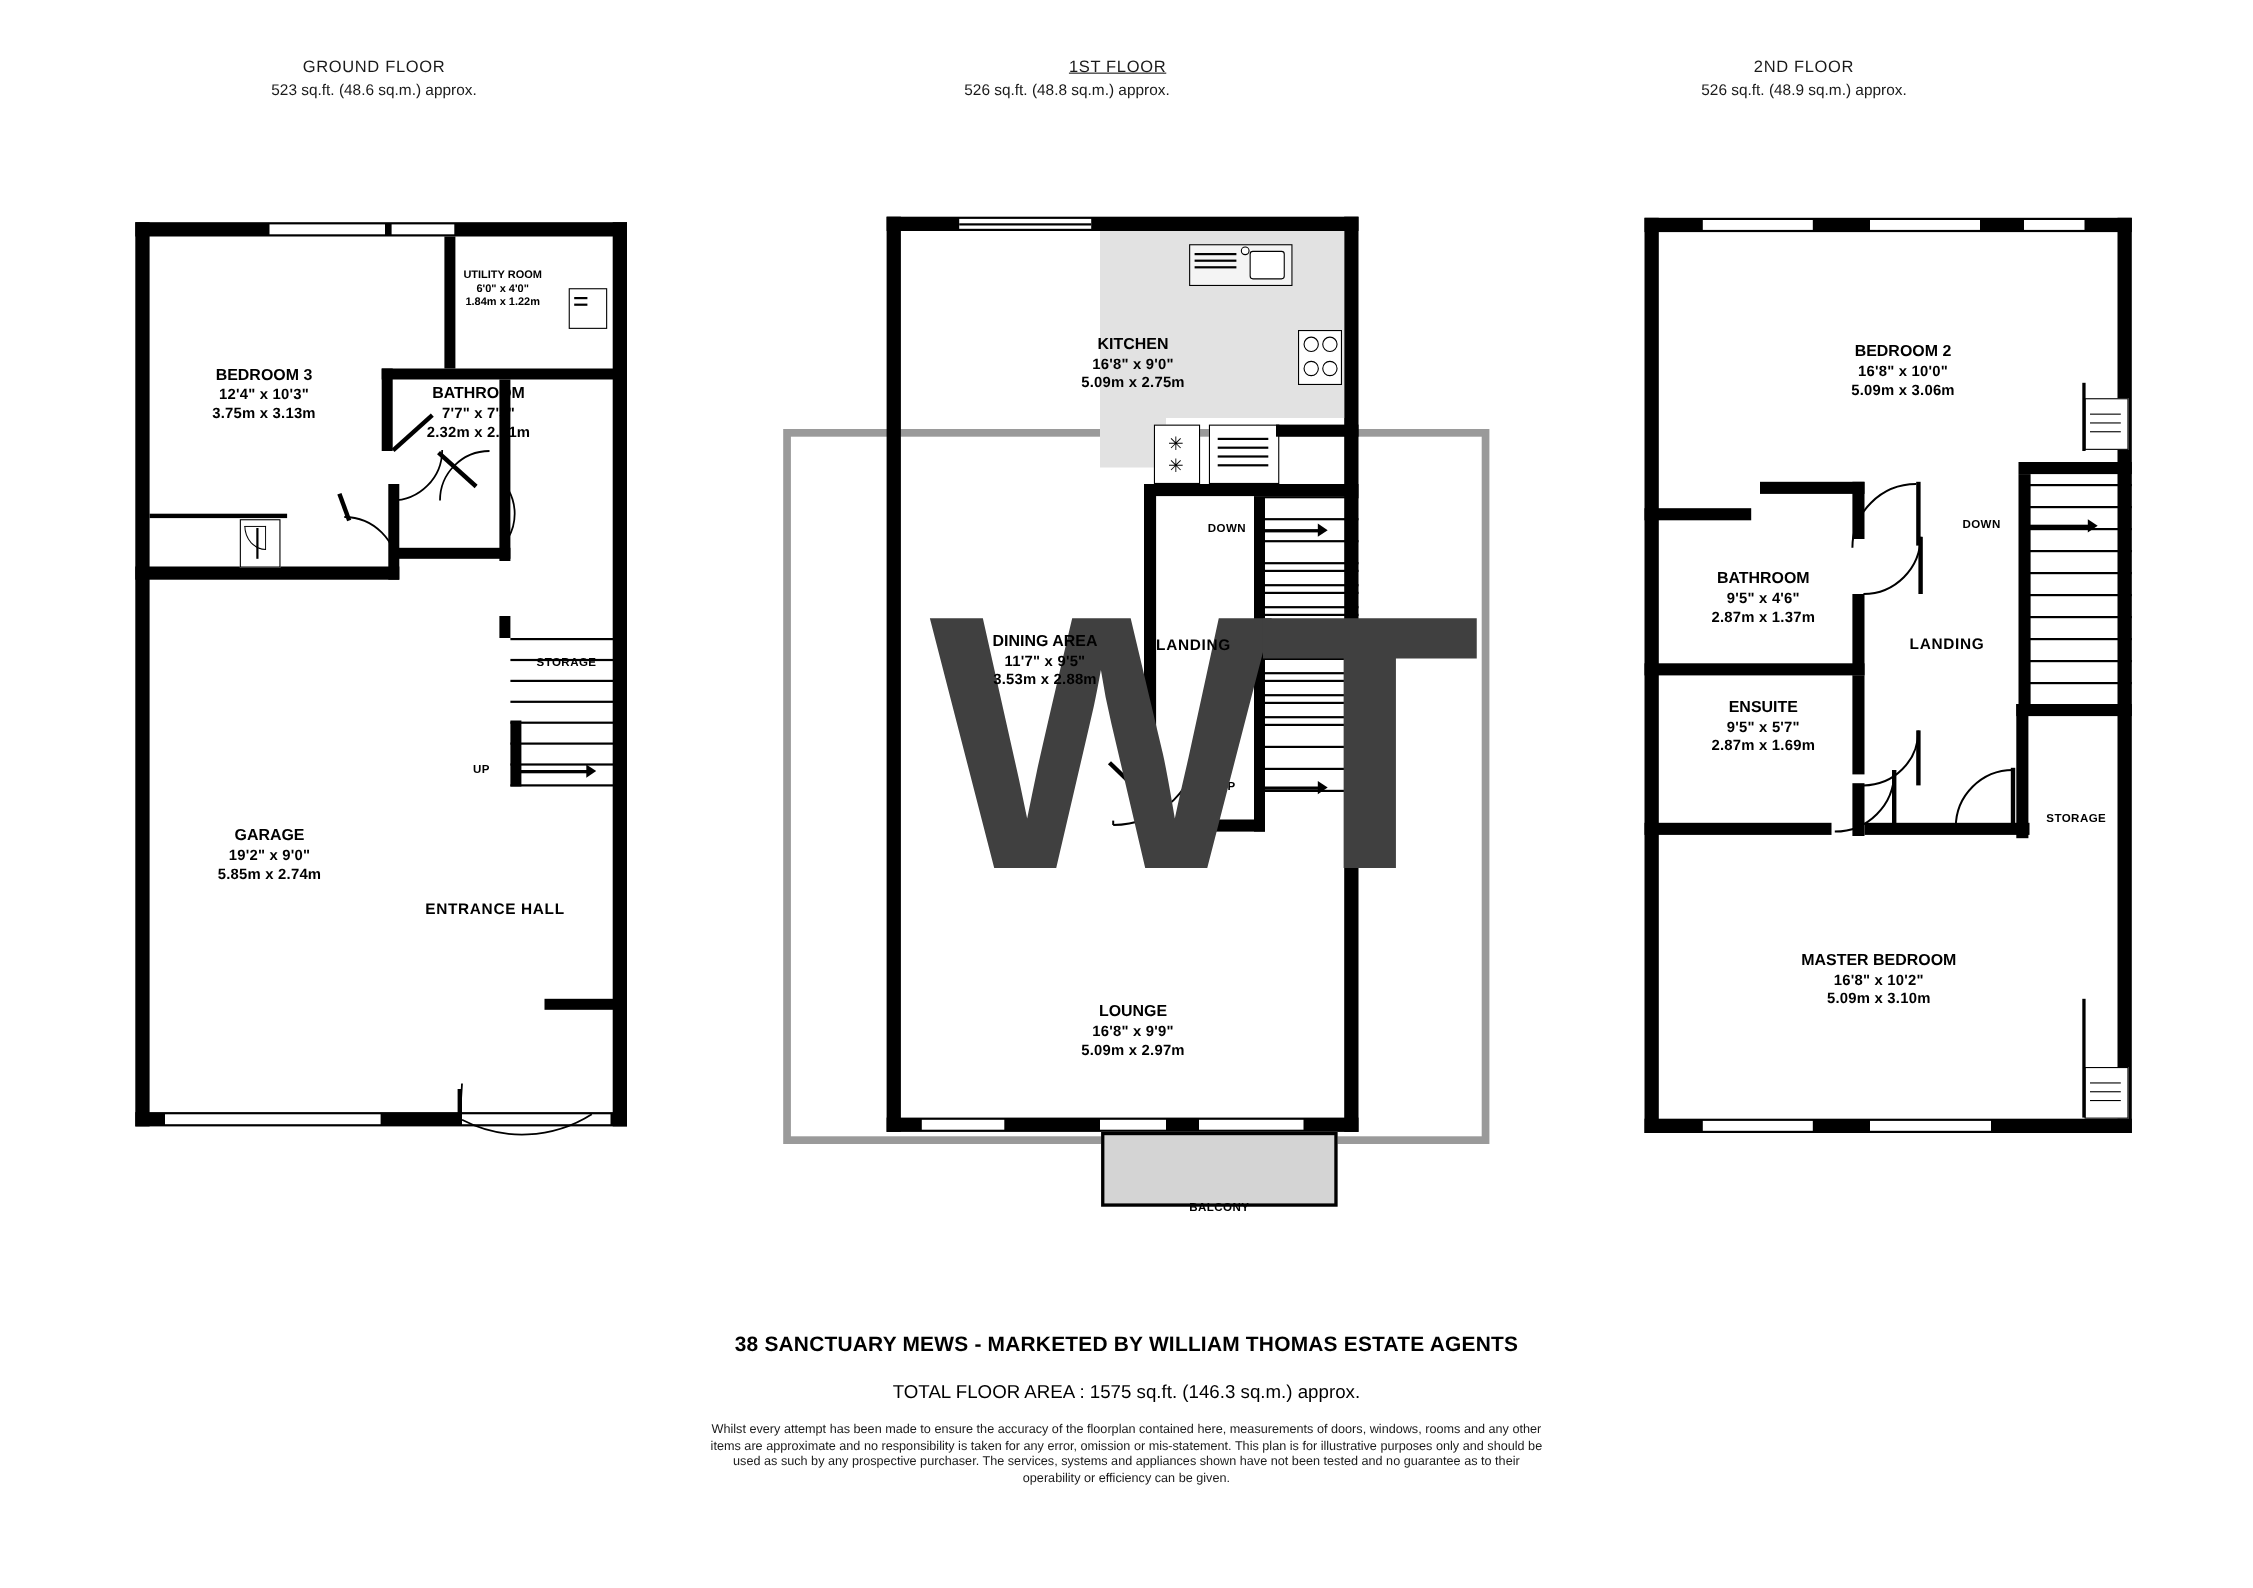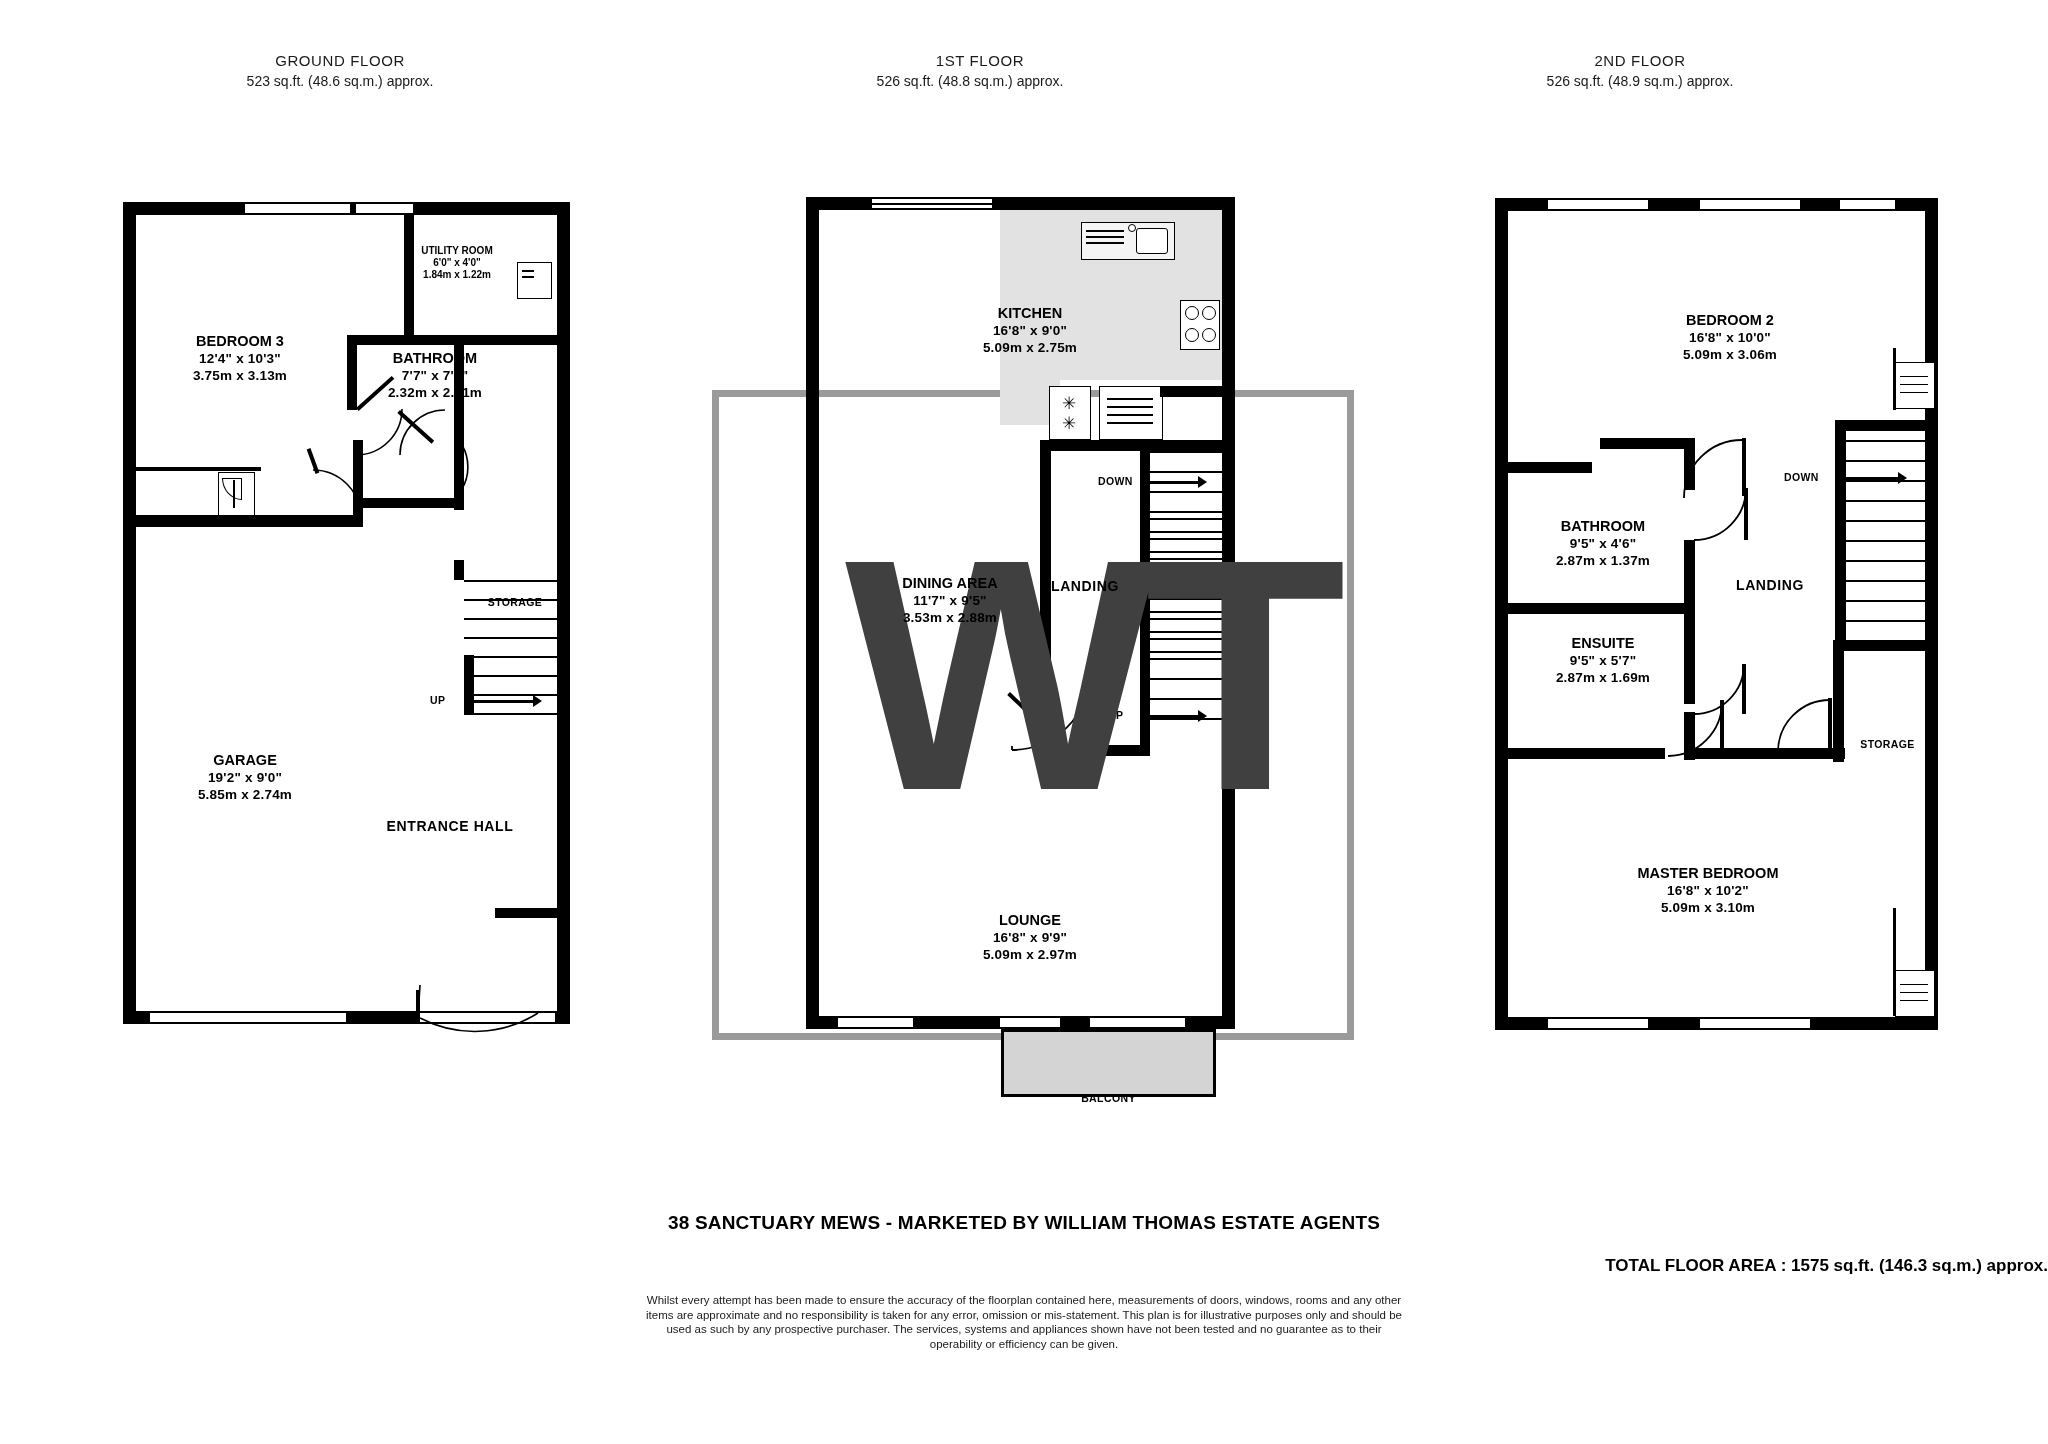--- a/index.html
+++ b/index.html
@@ -122,23 +122,22 @@
     position: absolute;
     width: 100%;
     text-align: center;
     font-size: 19px;
     font-weight: bold;
     letter-spacing: .2px;
   }
   .footer-area {
     position: absolute;
     width: 100%;
-    text-align: right;
+    text-align: center;
     font-size: 17px;
-    font-weight: bold;
   }
   .footer-disc {
     position: absolute;
     width: 760px;
     text-align: center;
     font-size: 11.5px;
     line-height: 14.5px;
     color: #1a1a1a;
   }
   .footer-made {
@@ -250,21 +249,21 @@
 
     <div class="room-label" style="left:125px; top:752px; width:240px;">
       <div>GARAGE</div>
       <div class="dim">19'2"  x 9'0"</div>
       <div class="dim">5.85m  x 2.74m</div>
     </div>
 
     <div class="room-name-only" style="left:340px; top:818px; width:220px;">ENTRANCE HALL</div>
   </div>
 
-  <div class="floor-title" style="left:820px; top:52px; width:320px;">1ST FLOOR</div>
+  <div class="floor-title" style="left:856px; top:52px; width:320px;text-decoration:underline;">1ST FLOOR</div>
   <div class="floor-sub" style="left:810px; top:73px; width:320px;">526 sq.ft. (48.8 sq.m.) approx.</div>
 
   <div>
 
     <div class="grey-outline" style="left:712px; top:390px; width:642px; height:650px;"></div>
 
     <div class="wall" style="left:806px; top:197px; width:429px; height:13px;"></div>
     <div class="wall" style="left:806px; top:197px; width:13px; height:832px;"></div>
     <div class="wall" style="left:1222px; top:197px; width:13px; height:832px;"></div>
     <div class="wall" style="left:806px; top:1016px; width:429px; height:13px;"></div>

